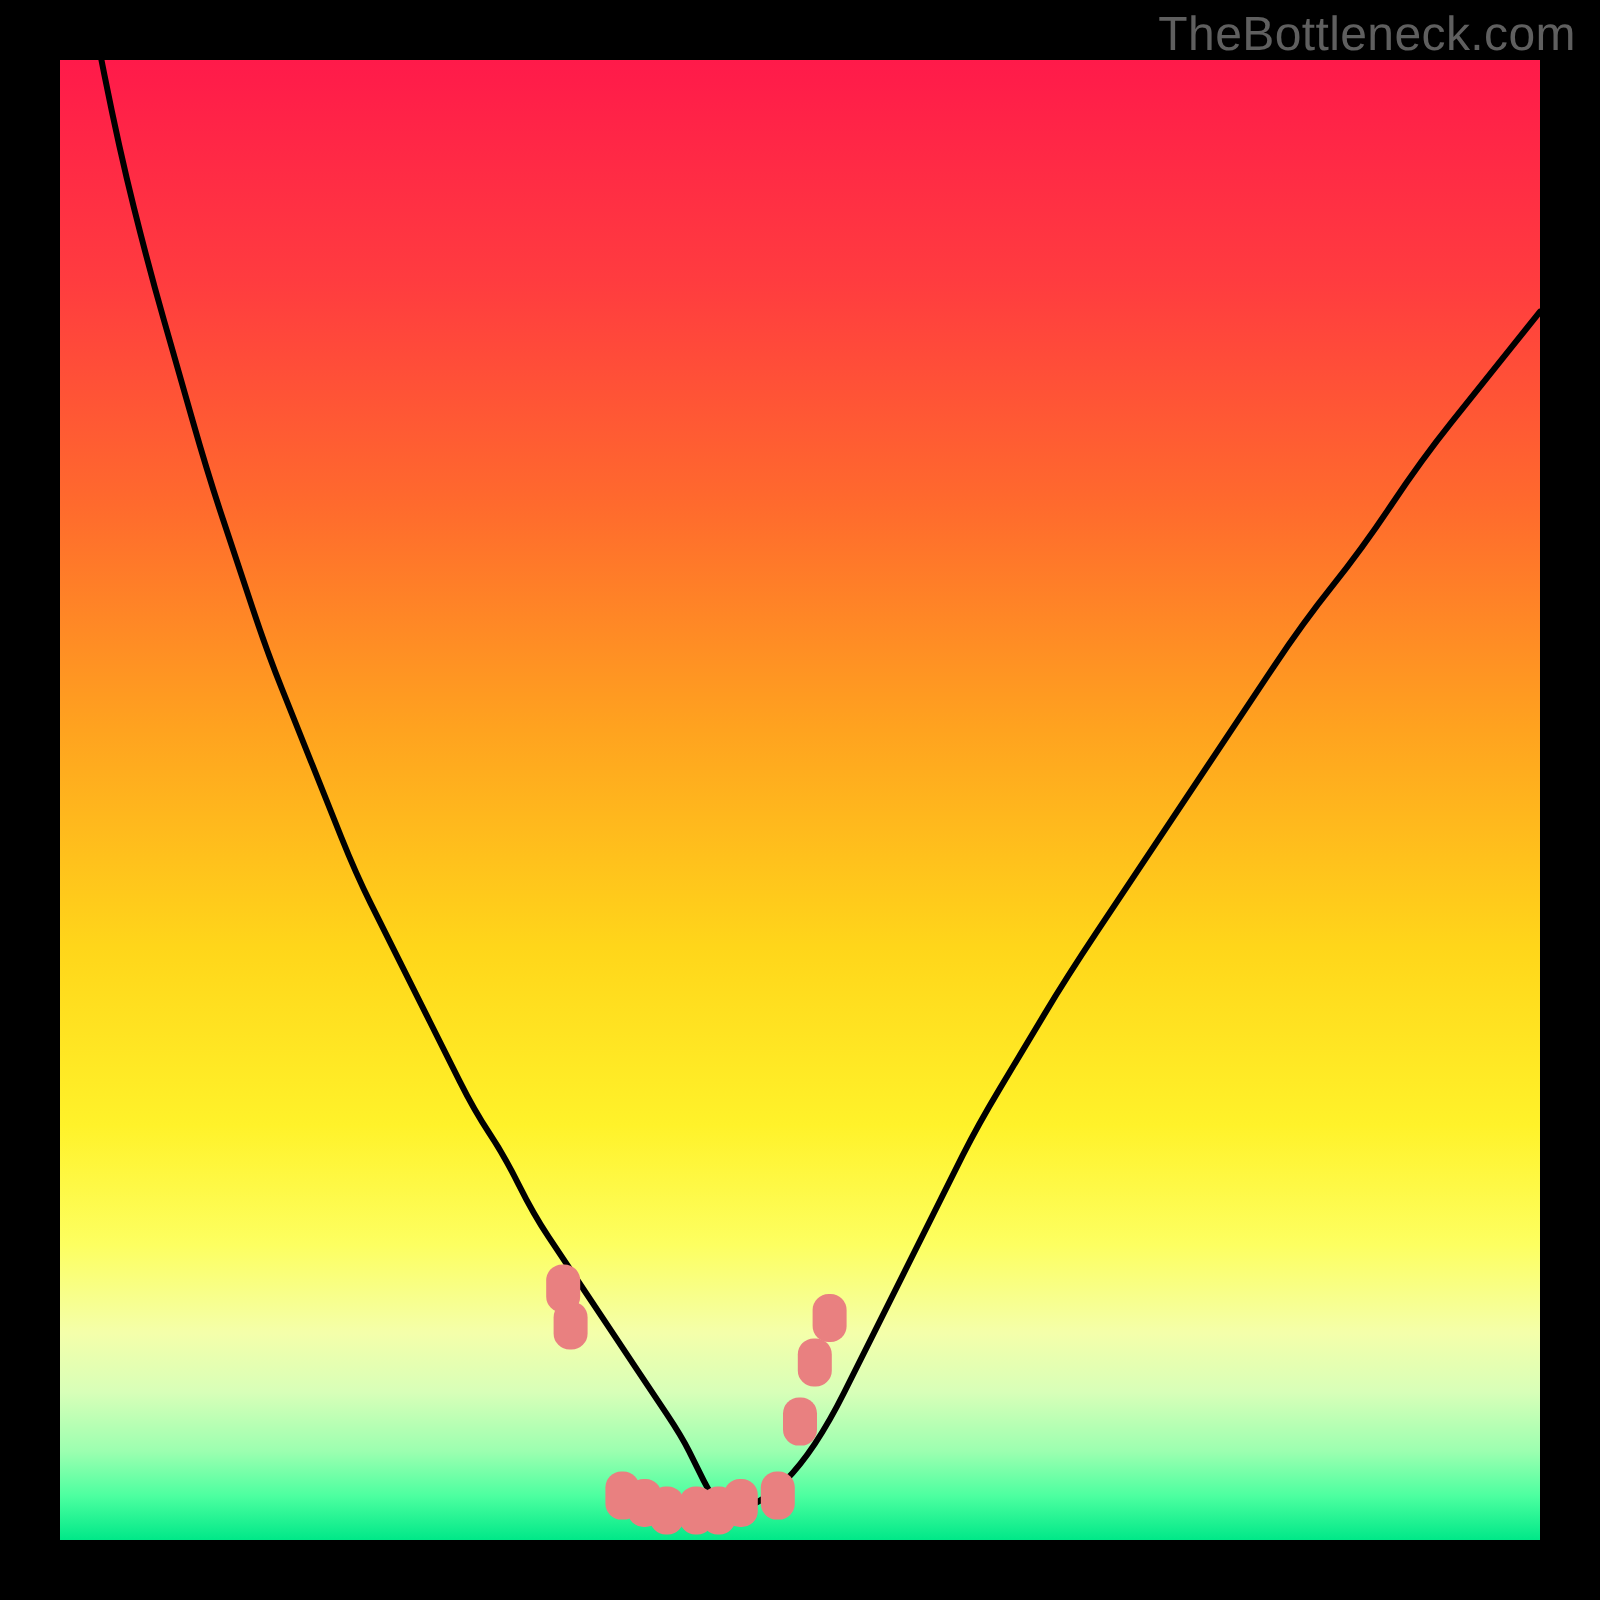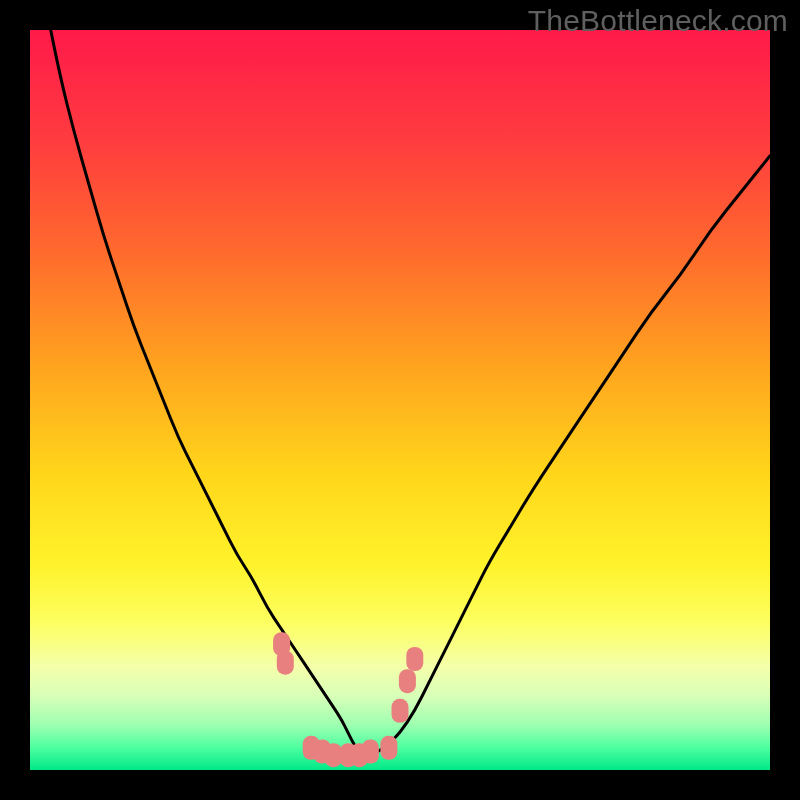--- a/index.html
+++ b/index.html
@@ -38,21 +38,21 @@
     left: 0;
     top: 0;
     width: 740px;
     height: 740px;
   }
   .watermark {
     position: absolute;
     top: 4px;
     right: 12px;
     font-family: Arial, Helvetica, sans-serif;
-    font-size: 30px;
+    font-size: 24px;
     color: #5f5f5f;
     letter-spacing: 0.2px;
     user-select: none;
   }
 </style>
 </head>
 <body>
 
 <div class="frame">
   <div class="plot">

